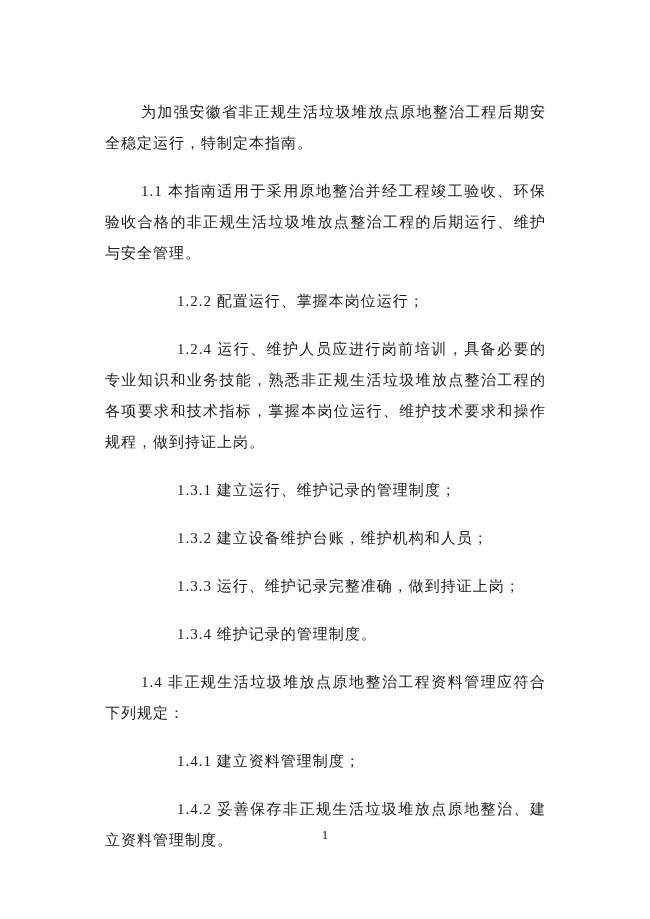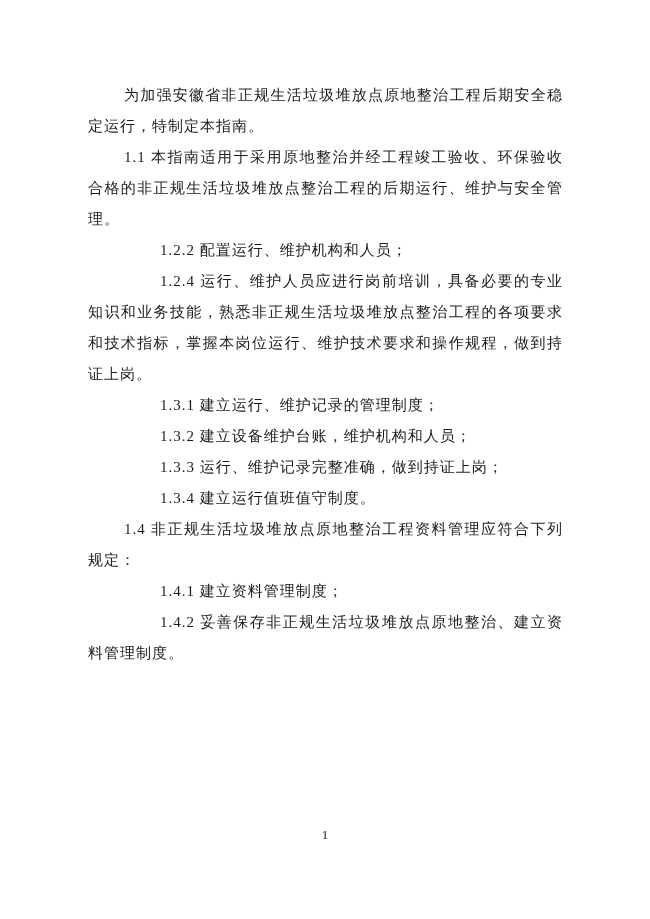--- a/index.html
+++ b/index.html
@@ -16,21 +16,21 @@
     font-family: "Liberation Serif", "DejaVu Serif", serif;
     color: #1c1c1c;
   }
   .content {
     position: absolute;
     top: 80px;
     left: 88px;
     width: 475px;
   }
   .content p {
-    margin: 0;
+    margin: 17px;
     font-size: 15px;
     line-height: 31px;
     letter-spacing: 1px;
     text-align: justify;
     text-justify: inter-character;
   }
   .para-body { text-indent: 36px; }
   .para-sub  { text-indent: 72px; }
   .para-heading {
     text-indent: 36px;
@@ -48,24 +48,24 @@
     color: #1c1c1c;
   }
 </style>
 </head>
 <body>
 
 <div class="page">
   <div class="content">
     <p class="para-body">为加强安徽省非正规生活垃圾堆放点原地整治工程后期安全稳定运行，特制定本指南。</p>
     <p class="para-body">1.1 本指南适用于采用原地整治并经工程竣工验收、环保验收合格的非正规生活垃圾堆放点整治工程的后期运行、维护与安全管理。</p>
-    <p class="para-sub">1.2.2 配置运行、维护机构和人员；</p>
+    <p class="para-sub">1.2.2 配置运行、掌握本岗位运行；</p>
     <p class="para-sub">1.2.4 运行、维护人员应进行岗前培训，具备必要的专业知识和业务技能，熟悉非正规生活垃圾堆放点整治工程的各项要求和技术指标，掌握本岗位运行、维护技术要求和操作规程，做到持证上岗。</p>
     <p class="para-sub">1.3.1 建立运行、维护记录的管理制度；</p>
     <p class="para-sub">1.3.2 建立设备维护台账，维护机构和人员；</p>
     <p class="para-sub">1.3.3 运行、维护记录完整准确，做到持证上岗；</p>
-    <p class="para-sub">1.3.4 建立运行值班值守制度。</p>
+    <p class="para-sub">1.3.4 维护记录的管理制度。</p>
     <p class="para-body">1.4 非正规生活垃圾堆放点原地整治工程资料管理应符合下列规定：</p>
     <p class="para-sub">1.4.1 建立资料管理制度；</p>
     <p class="para-sub">1.4.2 妥善保存非正规生活垃圾堆放点原地整治、建立资料管理制度。</p>
   </div>
   <div class="footer">1</div>
 </div>
 
 </body></html>

